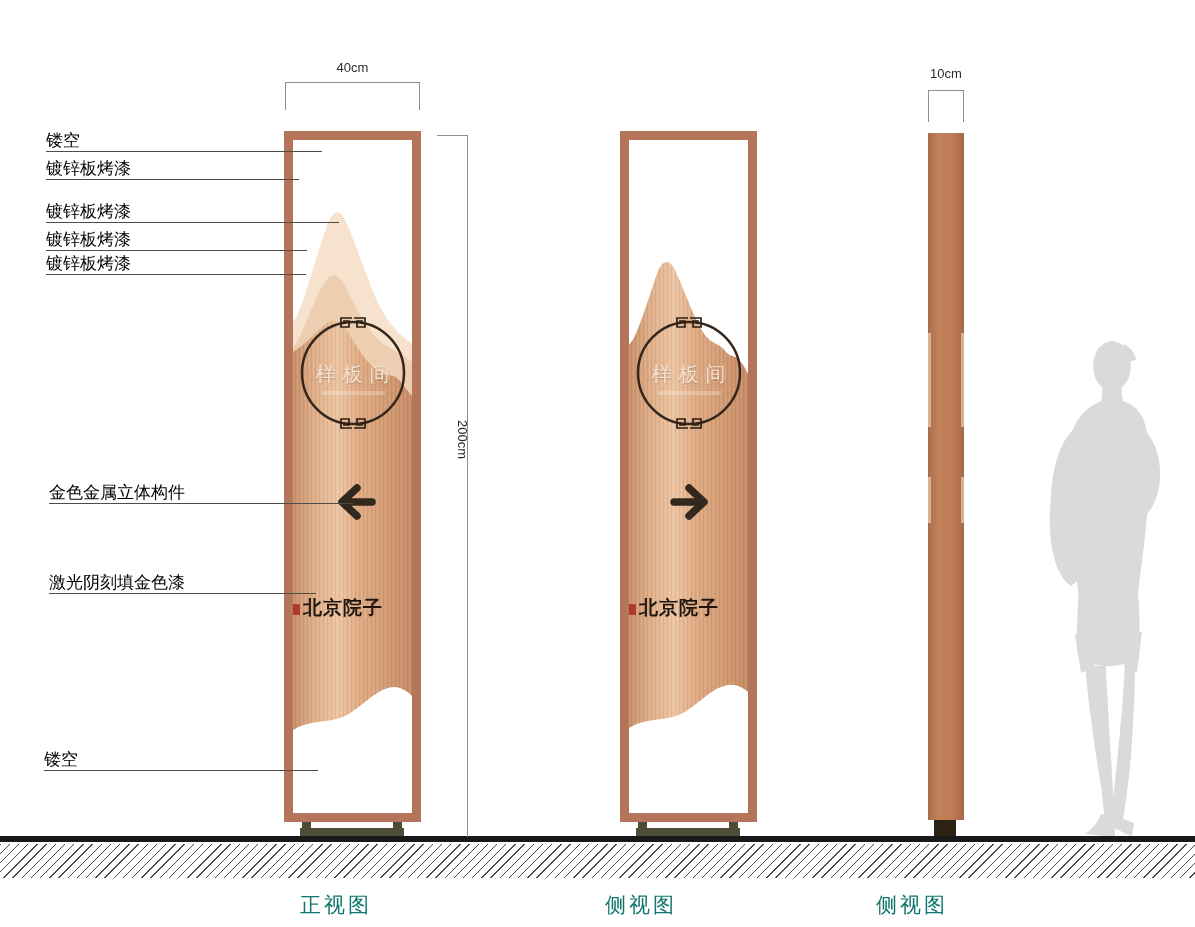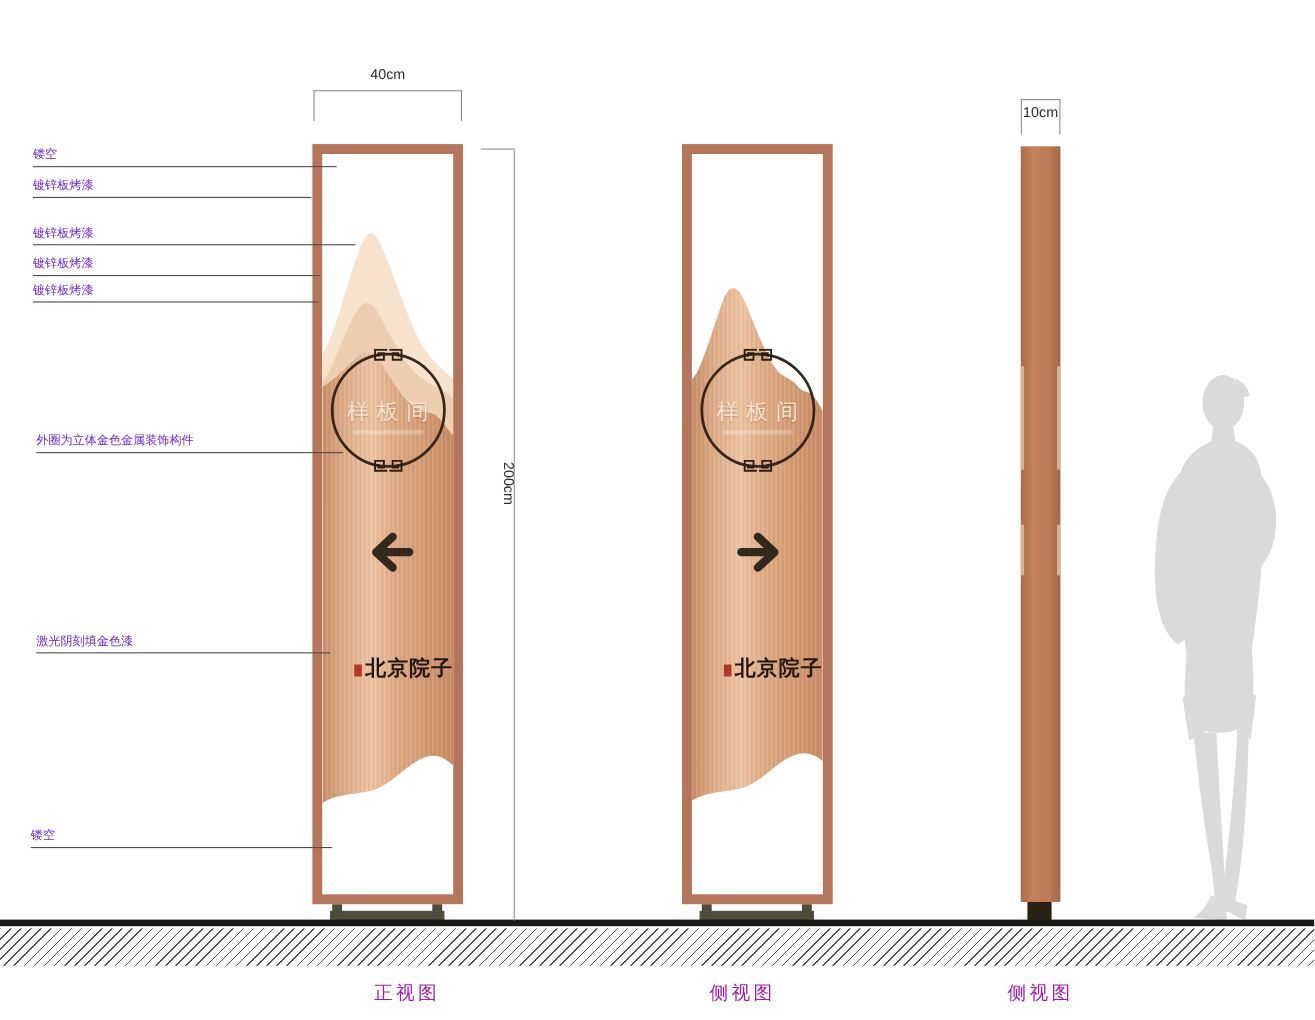--- a/index.html
+++ b/index.html
@@ -1,21 +1,21 @@
 <!DOCTYPE html>
 <html><head>
 <meta charset="utf-8">
 <style>
   html,body{margin:0;padding:0;background:#fff;}
   #canvas{position:relative;width:1195px;height:927px;background:#fff;overflow:hidden;
           font-family:"Liberation Sans","DejaVu Sans",sans-serif;}
 
   
-  .callout{position:absolute;border-bottom:1px solid #4c4c4c;color:#6d28d9;
-           font-size:11px;line-height:14px;padding-bottom:3px;z-index:6;}
+  .callout{position:absolute;border-bottom:1px solid #4c4c4c;color:#000000;
+           font-size:17px;line-height:14px;padding-bottom:3px;z-index:6;margin-left:16px;}
   #c1{left:30px;top:134px;width:276px;}
   #c2{left:30px;top:162px;width:253px;}
   #c3{left:30px;top:205px;width:293px;}
   #c4{left:30px;top:233px;width:261px;}
   #c5{left:30px;top:257px;width:260px;}
   #c6{left:33px;top:347px;width:292px;}
   #c7{left:33px;top:372px;width:295px;}
   #c8{left:33px;top:394px;width:279px;}
   #c9{left:33px;top:486px;width:304px;}
   #c10{left:33px;top:576px;width:267px;}
@@ -27,37 +27,37 @@
   #dimw-top{left:285px;top:82px;width:135px;height:1px;}
   #dimw-l{left:285px;top:82px;width:1px;height:28px;}
   #dimw-r{left:419px;top:82px;width:1px;height:28px;}
   #dimw-label{left:285px;top:60px;width:135px;}
   #dimh-line{left:467px;top:135px;width:1px;height:702px;}
   #dimh-tick{left:437px;top:135px;width:30px;height:1px;}
   #dimh-label{left:455px;top:420px;writing-mode:vertical-rl;}
   #dims-top{left:928px;top:90px;width:36px;height:1px;}
   #dims-l{left:928px;top:90px;width:1px;height:32px;}
   #dims-r{left:963px;top:90px;width:1px;height:32px;}
-  #dims-label{left:921px;top:66px;width:50px;margin-top:28px;}
+  #dims-label{left:921px;top:66px;width:50px;}
 
   
   .frame{position:absolute;box-sizing:border-box;border:9px solid #b5755a;background:#fff;z-index:2;}
   #front-frame{left:284px;top:131px;width:137px;height:691px;}
   #back-frame{left:620px;top:131px;width:137px;height:691px;}
   .interior{position:absolute;left:0;top:0;width:119px;height:839px;overflow:hidden;}
   .art{position:absolute;left:0;top:0;}
 
   .circle-orn{position:absolute;left:4px;top:177px;width:112px;height:112px;z-index:3;}
   .circle-text{position:absolute;left:0;right:0;top:221px;text-align:center;font-size:20px;
                letter-spacing:7px;padding-left:7px;color:rgba(248,238,226,0.88);z-index:4;
                text-shadow:0 1px 1px rgba(110,60,30,0.35);}
   .circle-subtext{position:absolute;left:28px;top:251px;width:64px;height:4px;border-radius:2px;
                   background:rgba(255,255,255,0.25);z-index:4;}
   .arrow-box{position:absolute;left:39px;top:343px;width:46px;height:38px;z-index:4;}
-  .brand{position:absolute;left:0;right:0;top:455px;text-align:right;z-index:4;
+  .brand{position:absolute;left:0;right:0;top:455px;text-align:left;z-index:4;
          font-family:"DejaVu Serif","Liberation Serif",serif;font-weight:bold;
          font-size:19px;letter-spacing:1px;color:#20160e;}
   .seal{display:inline-block;width:7px;height:11px;background:#b0392a;border-radius:1px;
         margin-right:3px;vertical-align:-1px;}
 
   
   #slab{position:absolute;left:928px;top:133px;width:36px;height:687px;z-index:2;
         background:linear-gradient(90deg,#ab6c4b,#c28159 30%,#bd7a55 70%,#a5684а);
         background:linear-gradient(90deg,#ab6c4b,#c28159 30%,#bd7a55 70%,#a5684a);}
   .slab-accent{position:absolute;width:3px;background:#d7b590;z-index:3;}
@@ -72,38 +72,38 @@
   #base-f-bar{left:300px;top:828px;width:104px;}
   #base-f-l{left:302px;top:818px;} #base-f-r{left:393px;top:818px;}
   #base-b-bar{left:636px;top:828px;width:104px;}
   #base-b-l{left:638px;top:818px;} #base-b-r{left:729px;top:818px;}
   #slab-foot{position:absolute;left:934px;top:814px;width:22px;height:24px;background:#2b2214;z-index:1;}
   #ground-line{position:absolute;left:0;top:836px;width:1195px;height:6px;background:#191919;z-index:3;}
   #ground-hatch{position:absolute;left:0;top:844px;width:1195px;height:34px;z-index:0;
     background:repeating-linear-gradient(135deg,#4a4a4a 0 1px,transparent 1px 6.5px);}
 
   
-  .caption{position:absolute;top:891px;width:140px;text-align:center;color:#a21caf;
-           font-size:17px;letter-spacing:3px;z-index:4;}
+  .caption{position:absolute;top:891px;width:140px;text-align:left;color:#0f766e;
+           font-size:21px;letter-spacing:3px;z-index:4;}
   #cap-front{left:300px;} #cap-back{left:605px;} #cap-side{left:876px;}
 
   
   #figure{position:absolute;left:1015px;top:336px;width:165px;height:503px;z-index:1;}
 </style>
 </head>
 <body>
 
 <div id="canvas">
 
   <div class="callout" id="c1"><span>镂空</span></div>
   <div class="callout" id="c2"><span>镀锌板烤漆</span></div>
   <div class="callout" id="c3"><span>镀锌板烤漆</span></div>
   <div class="callout" id="c4"><span>镀锌板烤漆</span></div>
   <div class="callout" id="c5"><span>镀锌板烤漆</span></div>
-  <div class="callout" id="c8"><span>外圈为立体金色金属装饰构件</span></div>
+  <div class="callout" id="c9"><span>金色金属立体构件</span></div>
   <div class="callout" id="c10"><span>激光阴刻填金色漆</span></div>
   <div class="callout" id="c11"><span>镂空</span></div>
 
   <div class="dim" id="dimw-top"></div>
   <div class="dim" id="dimw-l"></div>
   <div class="dim" id="dimw-r"></div>
   <div class="dim-label" id="dimw-label">40cm</div>
 
   <div class="dim" id="dimh-line"></div>
   <div class="dim" id="dimh-tick"></div>

